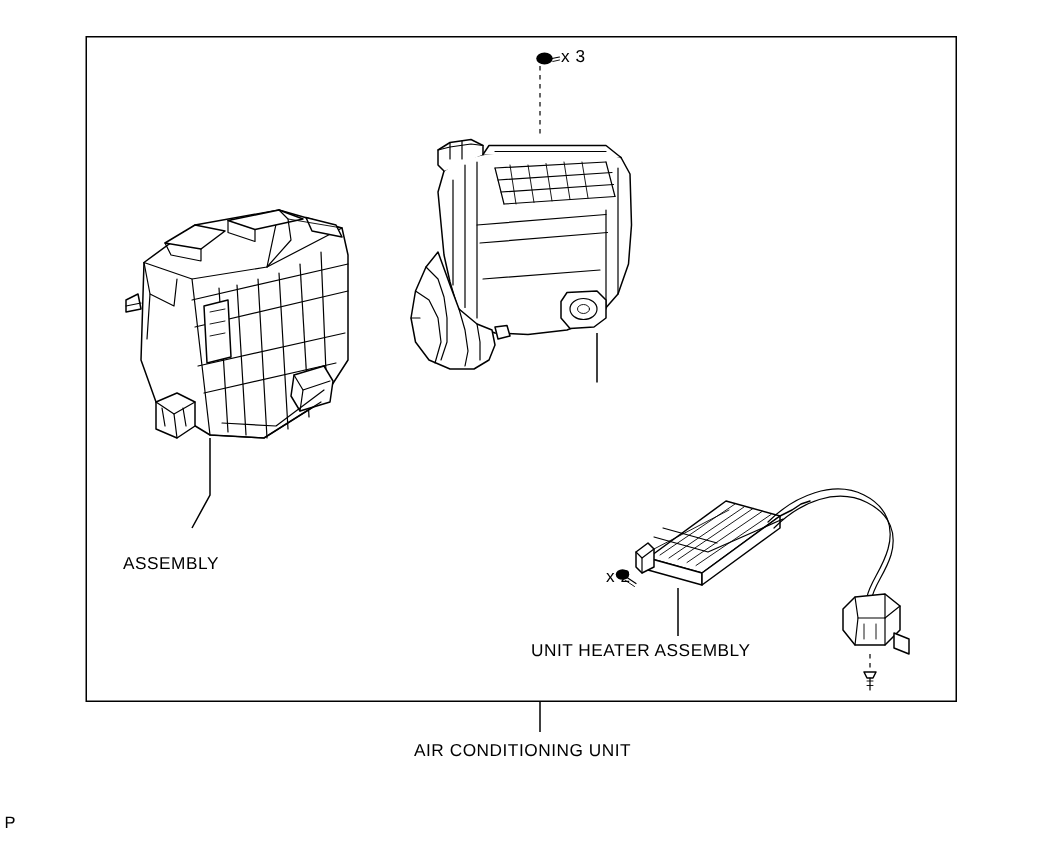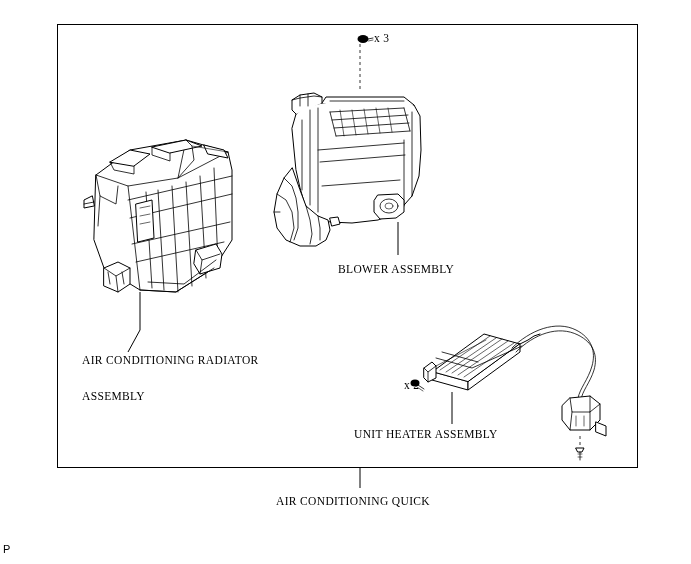--- a/index.html
+++ b/index.html
@@ -30,21 +30,20 @@
     border: 1px solid #000;
     box-sizing: border-box;
   }
   .label {
     position: absolute;
     font-size: 11.5px;
     letter-spacing: 0.35px;
     line-height: 15px;
     white-space: pre;
     color: #000;
-    font-family: Liberation Serif, serif;
   }
   .corner-mark {
     position: absolute;
     left: 3px;
     top: 543px;
     font-size: 11px;
     color: #000;
   }
   svg.art {
     position: absolute;
@@ -273,26 +272,24 @@
     <path class="dash" d="M580 436 L580 446"></path>
 
     <path class="lead" d="M452 392 L452 424"></path>
 
     <path class="lead" d="M360 468 L360 488"></path>
 
   </svg>
 
   <div class="label" style="left:374px; top:31px;">x 3</div>
 
-  <div class="label" style="left:338px; top:262px;">BLOWER ASSEMBLY</div>
-
-  <div class="label" style="left:82px; top:353px;">AIR CONDITIONING RADIATOR</div>
-  <div class="label" style="left:82px; top:389px;">ASSEMBLY</div>
+
+  <div class="label" style="left:82px; top:369px;">ASSEMBLY</div>
 
   <div class="label" style="left:404px; top:378px;">x 2</div>
 
   <div class="label" style="left:354px; top:427px;">UNIT HEATER ASSEMBLY</div>
 
-  <div class="label" style="left:276px; top:494px;">AIR CONDITIONING QUICK</div>
+  <div class="label" style="left:276px; top:494px;">AIR CONDITIONING UNIT</div>
 
   <div class="corner-mark">P</div>
 
 </div>
 
 </body></html>

